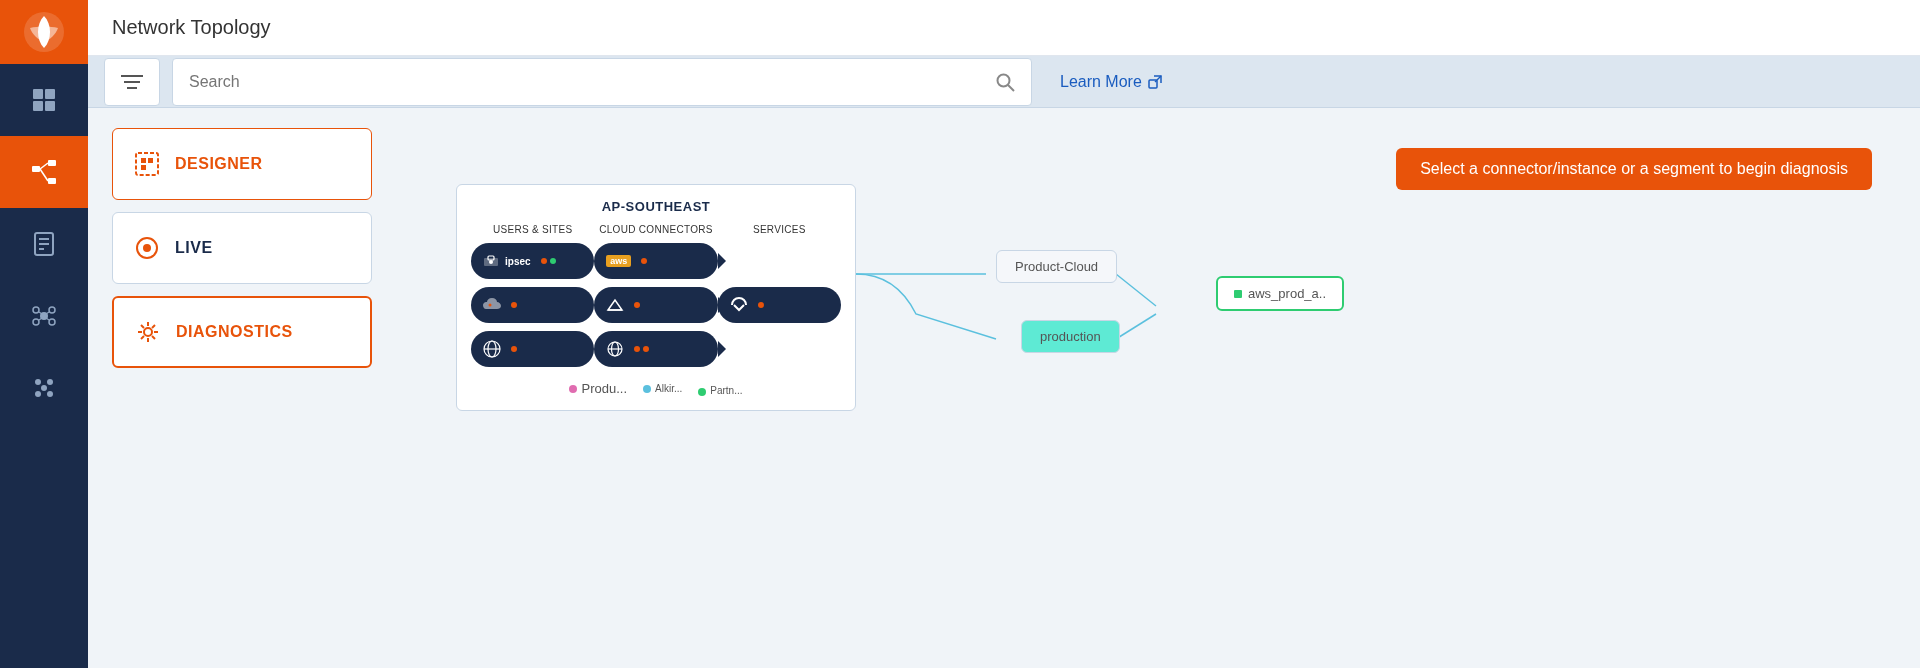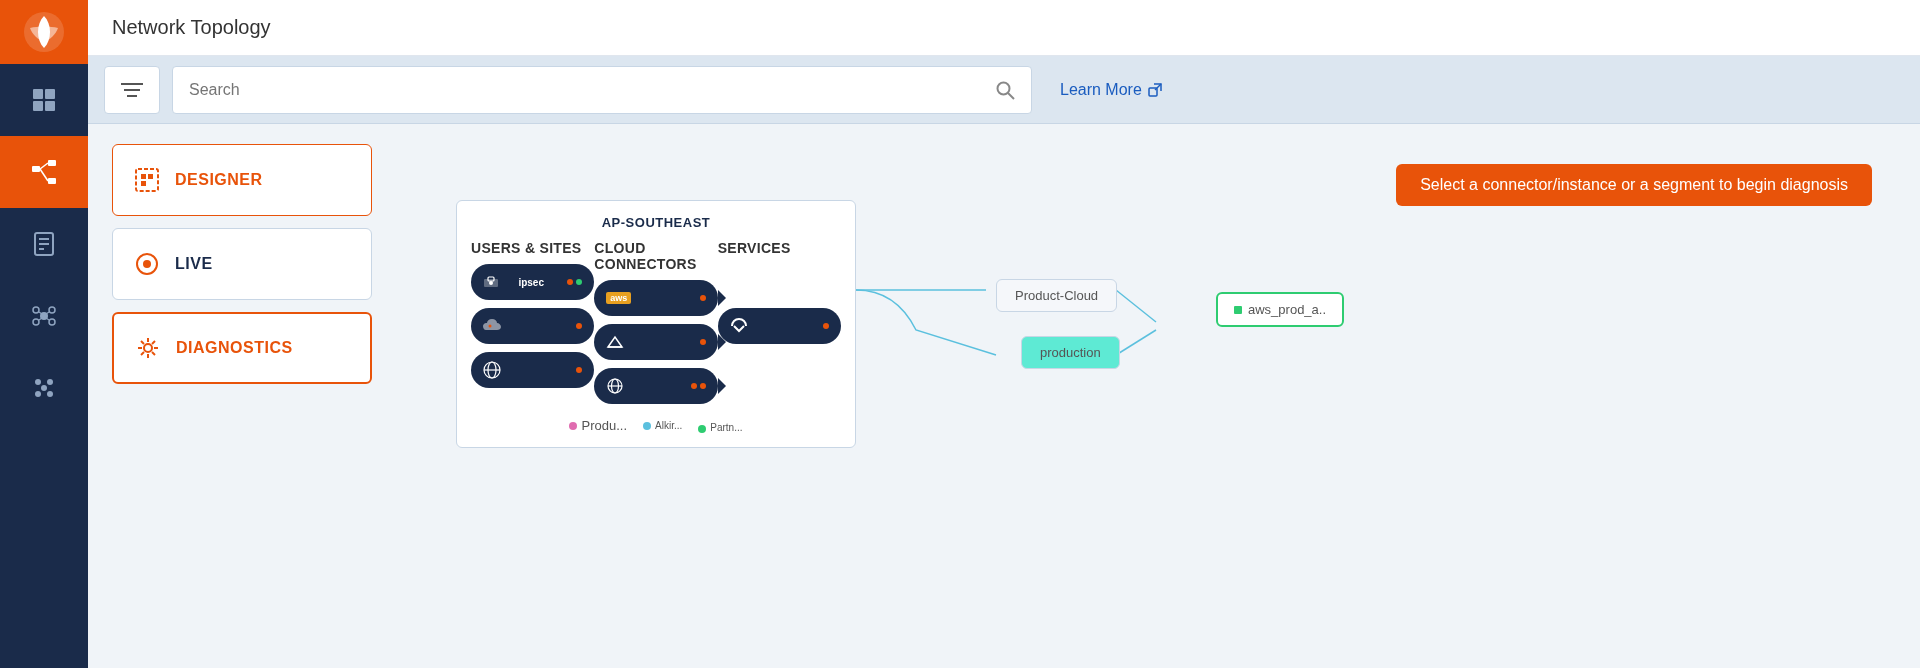--- a/index.html
+++ b/index.html
@@ -58,21 +58,21 @@
     }
     .header-title {
       font-size: 20px;
       font-weight: 500;
       color: #333;
     }
 
     
     .toolbar {
       background: #dce6f0;
-      height: 68px;
+      height: 52px;
       display: flex;
       align-items: center;
       padding: 0 16px;
       gap: 12px;
       border-bottom: 1px solid #c8d6e5;
     }
     .filter-btn {
       width: 56px;
       height: 48px;
       background: white;
@@ -165,45 +165,44 @@
     }
     .topology-title {
       text-align: center;
       font-weight: 700;
       font-size: 13px;
       color: #1a2b4a;
       margin-bottom: 10px;
       letter-spacing: 0.5px;
     }
     .col-header {
-      font-size: 14px;
-      font-weight: 700;
+      font-size: 10px;
+      font-weight: 400;
       color: #333;
-      text-align: left;
+      text-align: center;
       margin-bottom: 8px;
       letter-spacing: 0.3px;
     }
     .col-items {
       display: flex;
       flex-direction: column;
       gap: 8px;
     }
     .topo-node {
       background: #1a2b4a;
       color: white;
       border-radius: 20px;
       height: 36px;
       display: flex;
       align-items: center;
       padding: 0 12px;
       gap: 6px;
       font-size: 11px;
       font-weight: 600;
       position: relative;
-      justify-content: space-between;
     }
     .topo-node .dots {
       display: flex;
       gap: 3px;
       margin-left: 4px;
     }
     .dot {
       width: 6px; height: 6px;
       border-radius: 50%;
     }
@@ -470,21 +469,21 @@
 
         <path d="M 400 90 Q 440 90 470 90 L 530 90" stroke="#5bc0de" stroke-width="1.5" fill="none"></path>
 
         <path d="M 400 90 Q 440 90 460 130 L 540 155" stroke="#5bc0de" stroke-width="1.5" fill="none"></path>
 
         <path d="M 660 90 L 700 122" stroke="#5bc0de" stroke-width="1.5" fill="none"></path>
 
         <path d="M 660 155 L 700 130" stroke="#5bc0de" stroke-width="1.5" fill="none"></path>
       </svg>
 
-      <div style="position:absolute; top:135px; left:600px; background:#f5f7fa; border:1px solid #c8d6e5; border-radius:6px; padding:8px 18px; font-size:13px; color:#555;">
+      <div style="position:absolute; top:122px; left:600px; background:#f5f7fa; border:1px solid #c8d6e5; border-radius:6px; padding:8px 18px; font-size:13px; color:#555;">
         <span>Product-Cloud</span>
       </div>
 
       <div style="position:absolute; top:192px; left:625px; background:#5eead4; border:1px solid #c8d6e5; border-radius:6px; padding:8px 18px; font-size:13px; color:#555;">
         <span>production</span>
       </div>
 
       <div style="position:absolute; top:148px; left:820px; background:white; border:2.5px solid #2ecc71; border-radius:6px; padding:8px 16px; font-size:13px; color:#555; display:flex; align-items:center; gap:6px;">
         <div style="width:8px;height:8px;background:#2ecc71;border-radius:1px;"></div>
         <span>aws_prod_a..</span>

